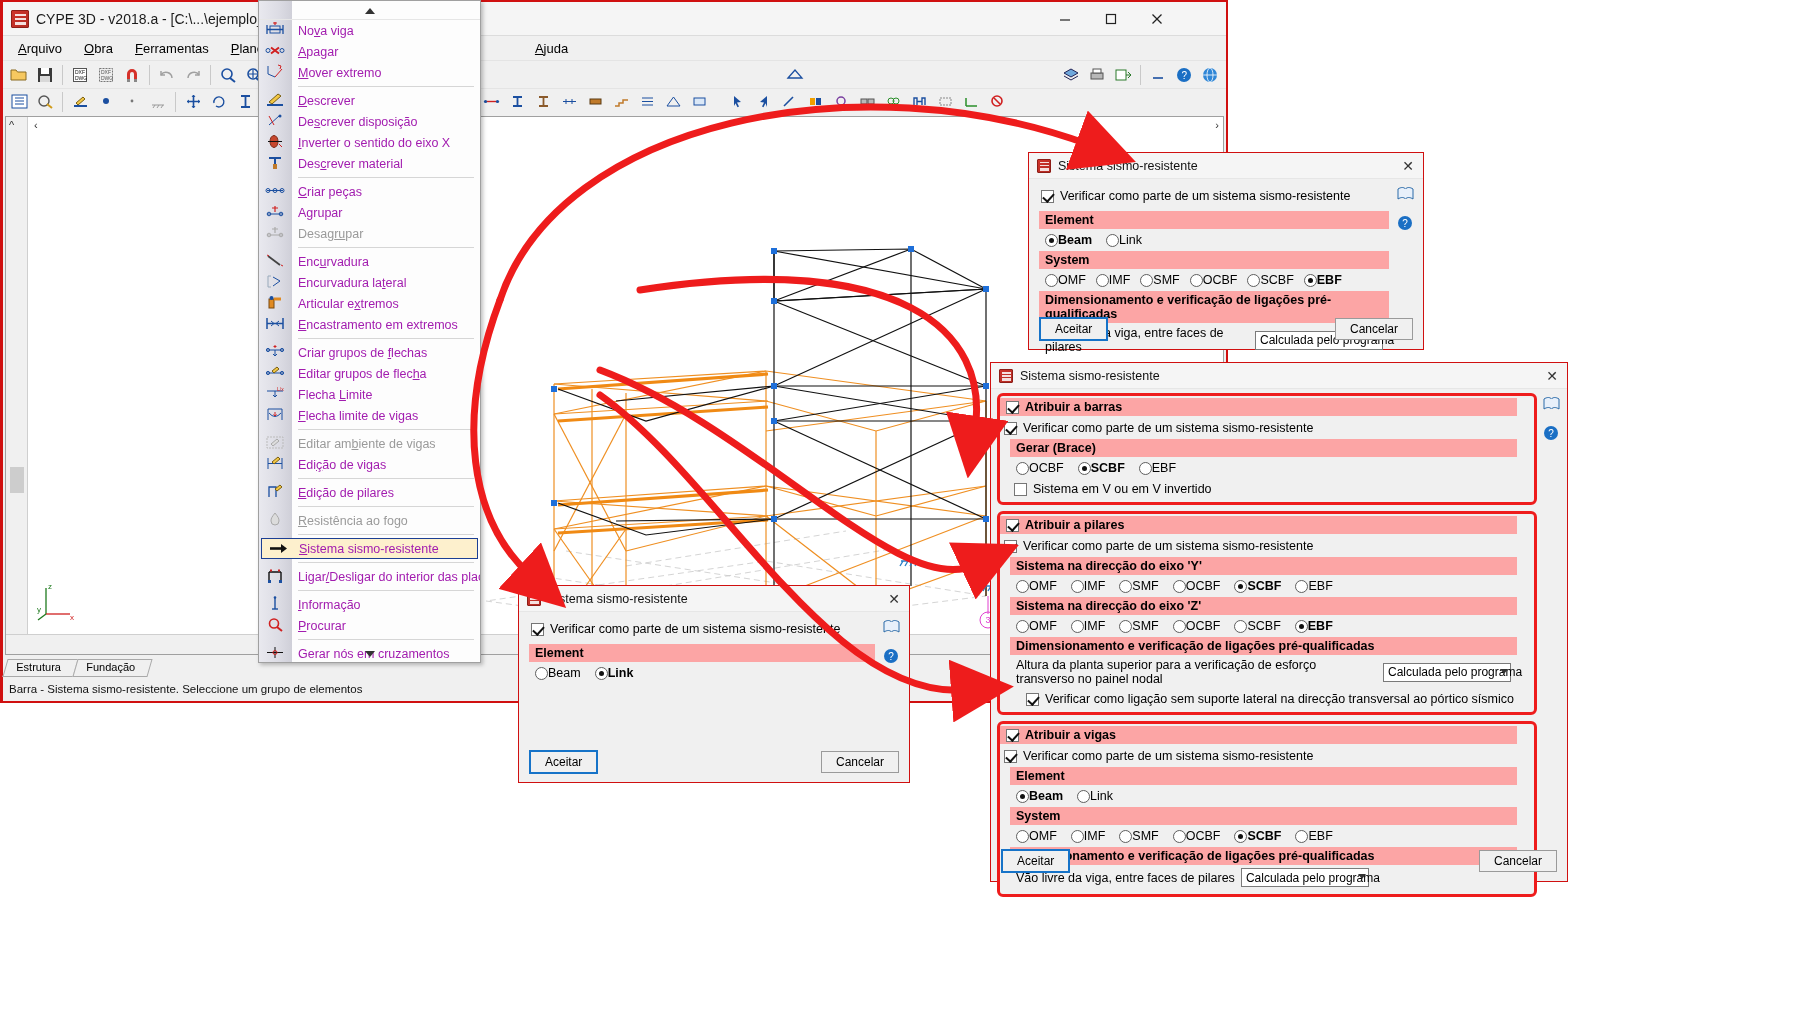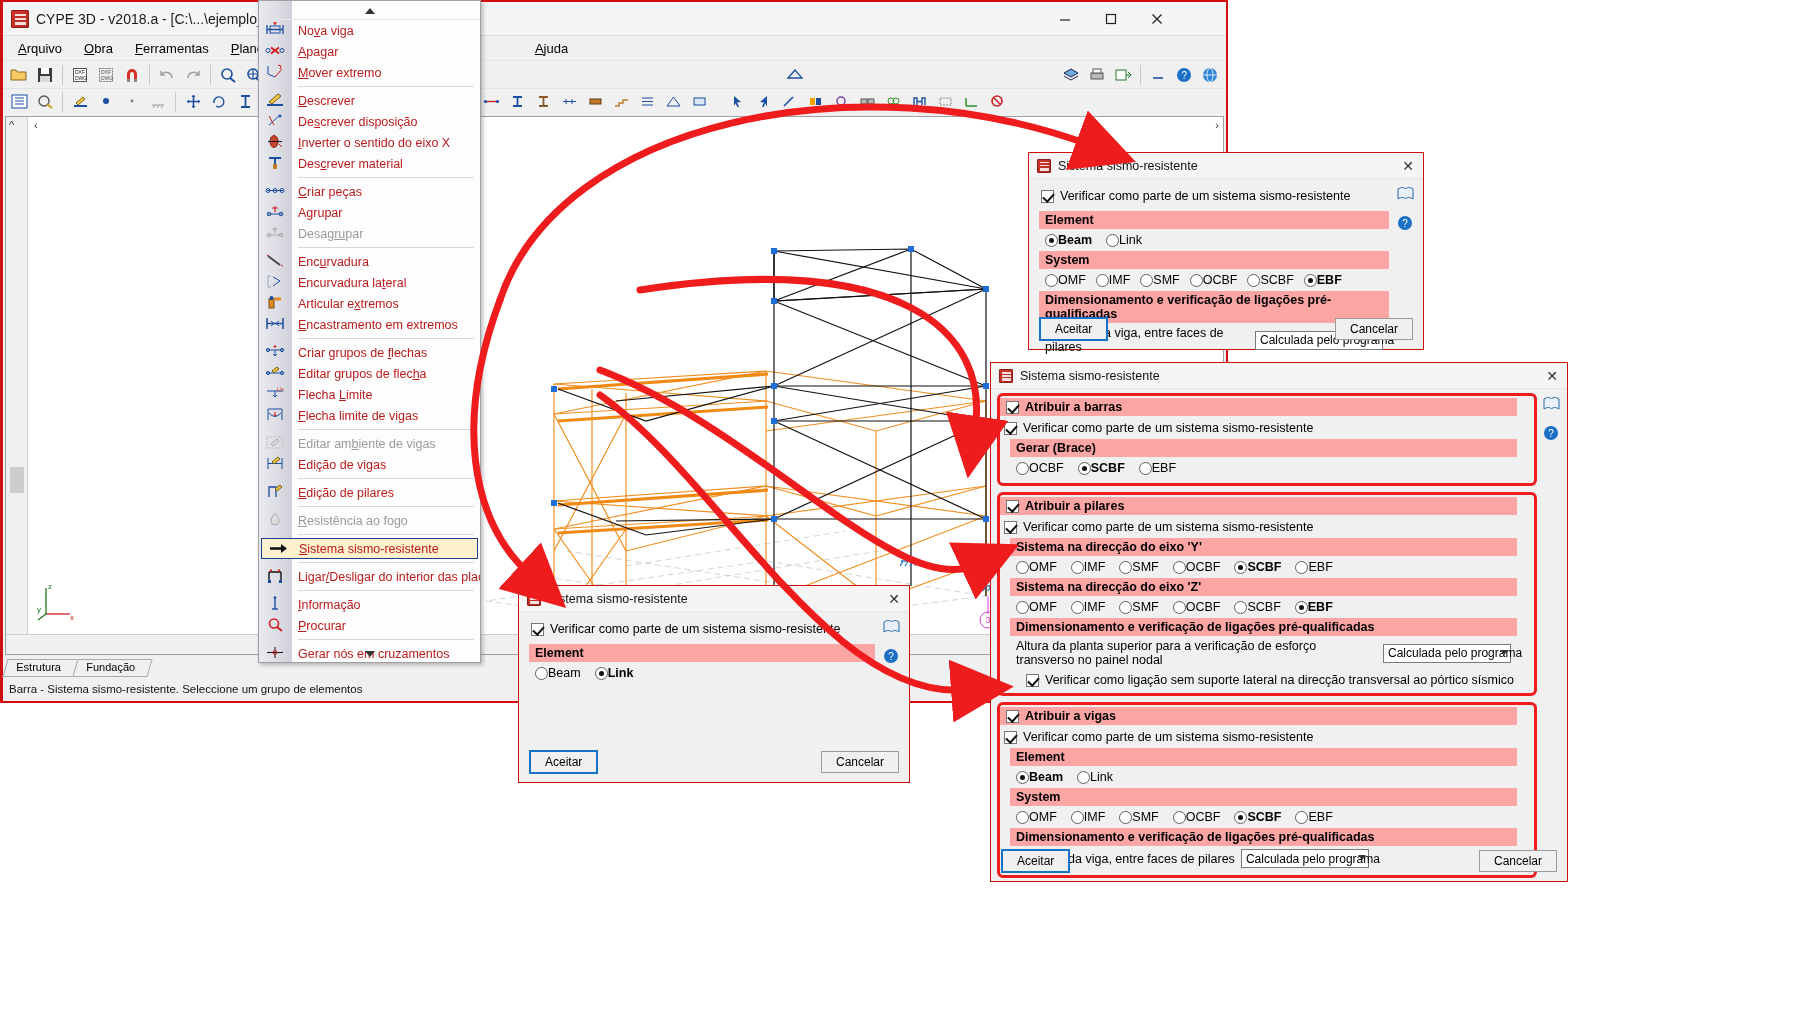--- a/index.html
+++ b/index.html
@@ -81,21 +81,21 @@
     position:absolute; left:258px; top:0; width:223px; height:663px;
     background:#fdfdfd; border:1px solid #a0a0a0; box-shadow:2px 2px 4px rgba(0,0,0,.25);
     font-size:12.5px;
   }
   .ctx-gutter{position:absolute;left:0;top:0;bottom:0;width:33px;
     background:linear-gradient(to right,#e9e9ef 0%,#dcdce4 60%,#cfcfd8 100%);}
   .ctx-scroll-up{height:19px; position:relative; border-bottom:1px solid #e6e6e6;}
   .ctx-scroll-up::after{content:"";position:absolute;left:50%;top:7px;margin-left:-5px;
     border-left:5px solid transparent;border-right:5px solid transparent;border-bottom:6px solid #333;}
   .ctx-item{
-    position:relative; height:21px; display:flex; align-items:center; padding-left:39px; color:#b91c1c;
+    position:relative; height:21px; display:flex; align-items:center; padding-left:39px; color:#a21caf;
     white-space:nowrap; overflow:hidden;
   }
   .ctx-item.disabled{color:#9a9a9a;}
   .ctx-item.selected{
     background:#fdf0cd; border:1px solid #1c3f94; margin:0 2px; padding-left:37px; height:21px;
   }
   .ctx-item u{text-decoration:underline;}
   .ctx-sep{height:1px;background:#d6d6d6;margin:3px 6px 3px 39px;}
   .ctx-ico{position:absolute;left:6px;top:2px;width:22px;height:17px;}
   .ctx-scroll-dn{position:absolute;left:0;right:0;bottom:0;height:16px;}
@@ -1120,20 +1120,24 @@
               </span>
             <span class="rd sel">
                 <span class="radio on"></span>
                 <span>SCBF</span>
               </span>
             <span class="rd">
                 <span class="radio"></span>
                 <span>EBF</span>
               </span>
           </div>
+          <div class="chk-row" style="margin:3px 0 2px 4px">
+            <span class="chk"></span>
+            <span>Sistema em V ou em V invertido</span>
+          </div>
         </div>
       </div>
 
       <div class="redbox">
         <div class="grp-head" style="display:flex;align-items:flex-end;gap:6px">
           <span class="chk checked"></span>
           <span>Atribuir a pilares</span>
         </div>
         <div class="chk-row" style="margin:5px 0 4px 4px">
           <span class="chk checked"></span>

